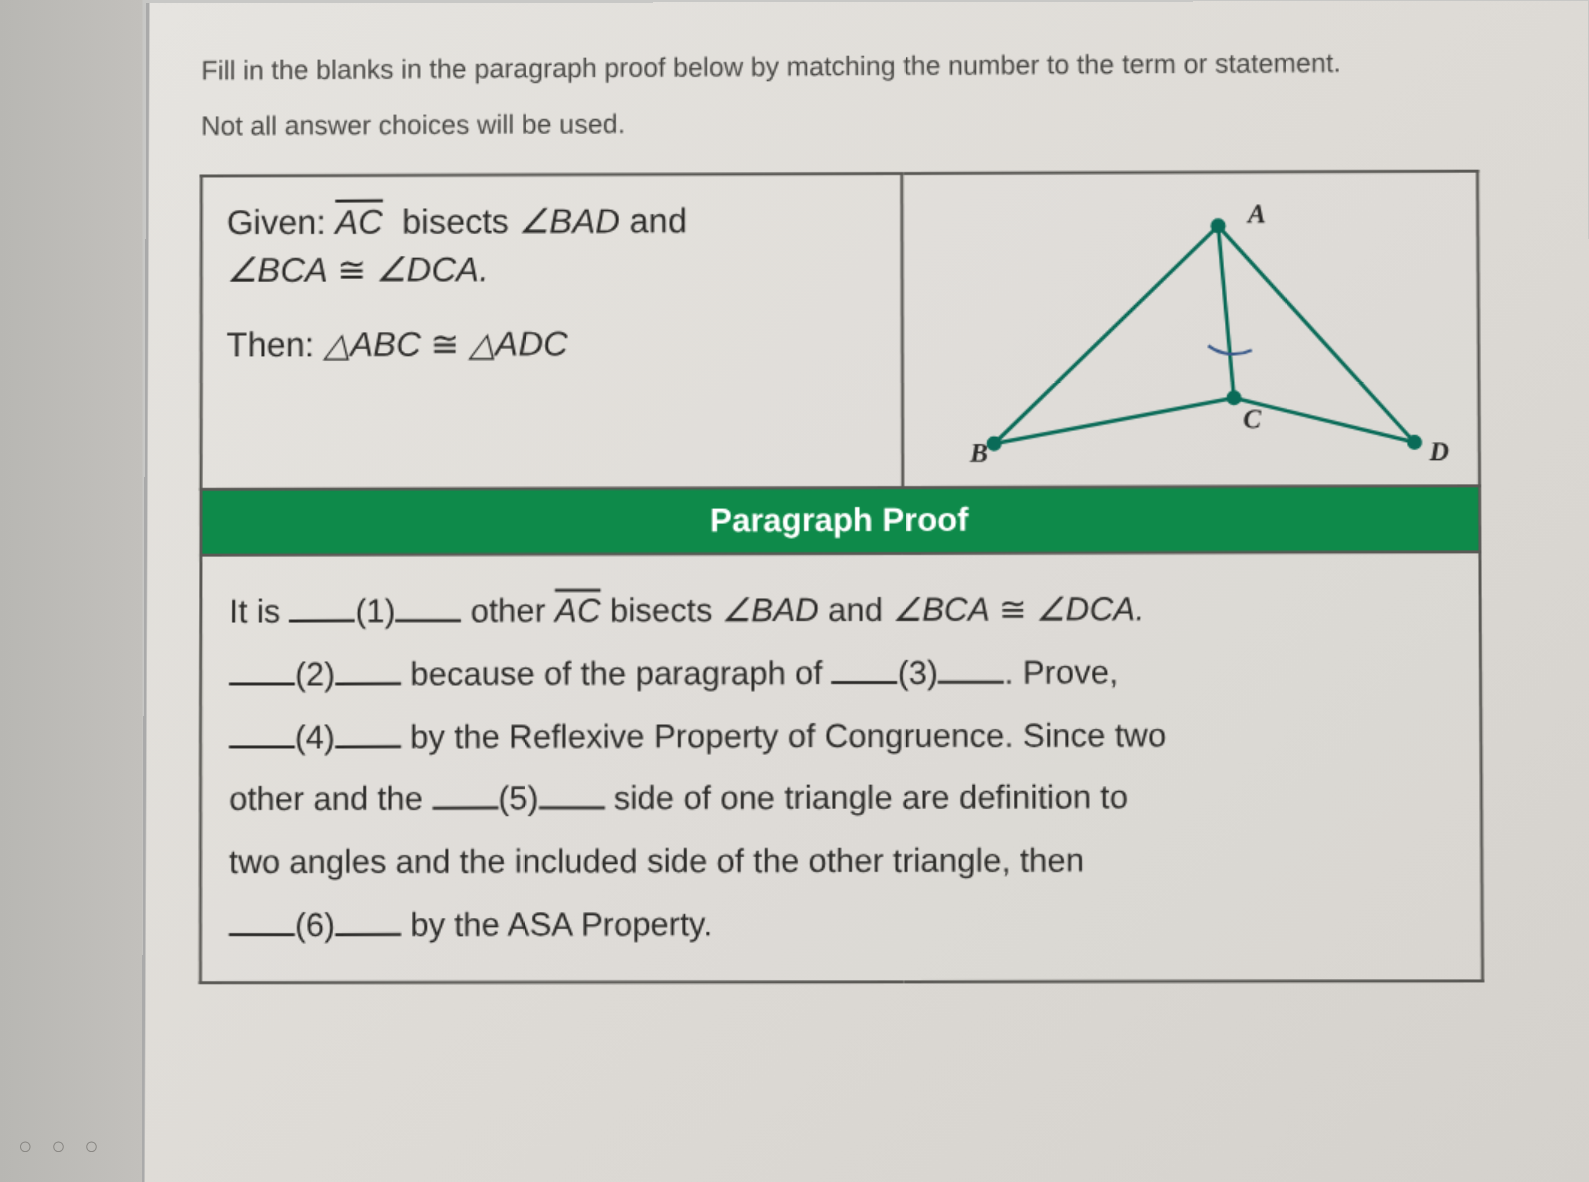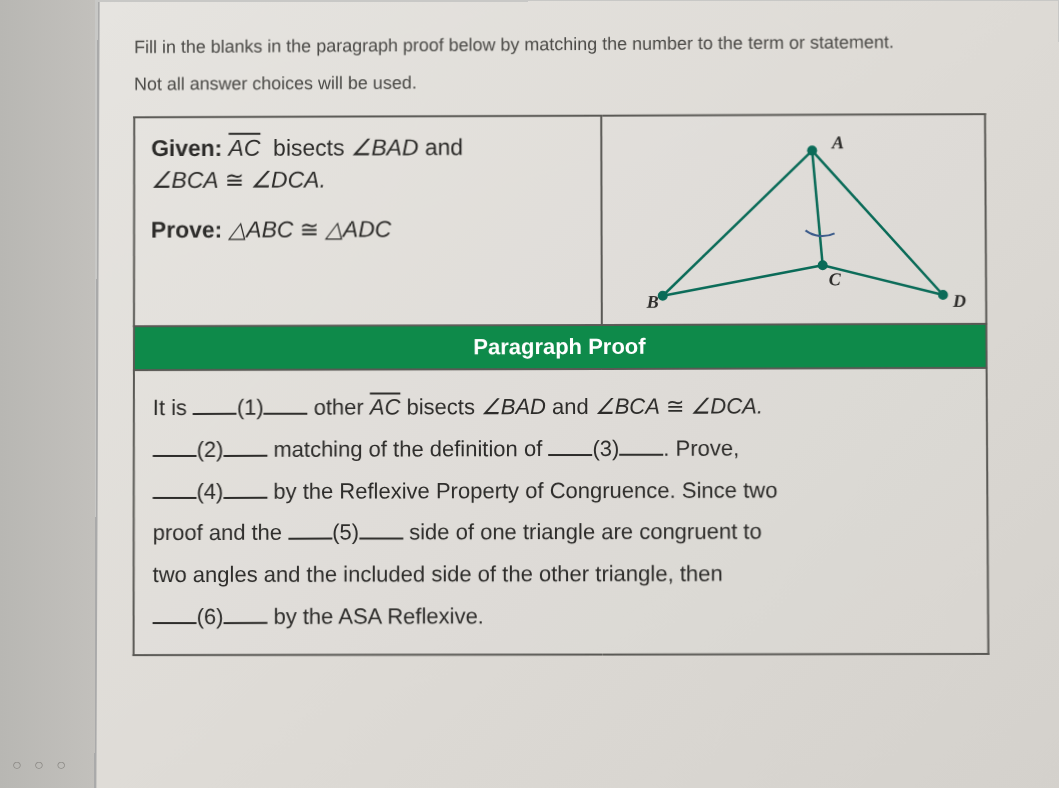--- a/index.html
+++ b/index.html
@@ -49,21 +49,21 @@
     vertical-align: top;
   }
   .given-cell {
     width: 55%;
     padding: 14px 16px 18px 16px;
     font-size: 23px;
     color: #2d2c2a;
   }
   .given-cell .ov { text-decoration: overline; font-style: italic; }
   .given-cell .it { font-style: italic; }
-  .given-cell .lbl { font-weight: bold; }
+  .given-cell .lbl { font-weight: normal; }
   .given-cell p { margin-bottom: 10px; line-height: 1.4; }
   .diagram-cell {
     width: 45%;
     position: relative;
     height: 210px;
   }
   .header-row {
     background: #0e8a4a;
     color: #fff;
     font-weight: bold;
@@ -128,21 +128,21 @@
           <span class="lbl">Given:</span>
           <span class="ov">AC</span>&nbsp;
           <span>bisects</span>
           <span class="it">∠BAD</span>
           <span>and</span><br>
           <span class="it">∠BCA</span>
           <span>≅</span>
           <span class="it">∠DCA.</span>
         </p>
         <p style="margin-top:18px">
-          <span class="lbl">Prove:</span>
+          <span class="lbl">Then:</span>
           <span class="it">△ABC</span>
           <span>≅</span>
           <span class="it">△ADC</span>
         </p>
       </td>
       <td class="diagram-cell">
         <svg class="diagram" width="380" height="210">
           <line x1="210" y1="35" x2="60" y2="180" stroke="#0a6b58" stroke-width="2.5"></line>
           <line x1="210" y1="35" x2="340" y2="180" stroke="#0a6b58" stroke-width="2.5"></line>
           <line x1="60" y1="180" x2="220" y2="150" stroke="#0a6b58" stroke-width="2.5"></line>
@@ -170,34 +170,34 @@
         <span>other</span>
         <span class="ov">AC</span>
         <span>bisects</span>
         <span class="it">∠BAD</span>
         <span>and</span>
         <span class="it">∠BCA</span>
         <span>≅</span>
         <span class="it">∠DCA.</span><br>
 
         <span class="blank sm"></span><span class="bnum">(2)</span><span class="blank sm"></span>
-        <span>matching of the definition of</span>
+        <span>because of the paragraph of</span>
         <span class="blank sm"></span><span class="bnum">(3)</span><span class="blank sm"></span><span>. Prove,</span><br>
 
         <span class="blank sm"></span><span class="bnum">(4)</span><span class="blank sm"></span>
         <span>by the Reflexive Property of Congruence. Since two</span><br>
 
-        <span>proof and the</span>
+        <span>other and the</span>
         <span class="blank sm"></span><span class="bnum">(5)</span><span class="blank sm"></span>
-        <span>side of one triangle are congruent to</span><br>
+        <span>side of one triangle are definition to</span><br>
 
         <span>two angles and the included side of the other triangle, then</span><br>
 
         <span class="blank sm"></span><span class="bnum">(6)</span><span class="blank sm"></span>
-        <span>by the ASA Reflexive.</span>
+        <span>by the ASA Property.</span>
       </td>
     </tr>
   </tbody>
     </table>
 
 </div>
 
 <div class="corner-dots">○ ○ ○</div>
 
 </body></html>

